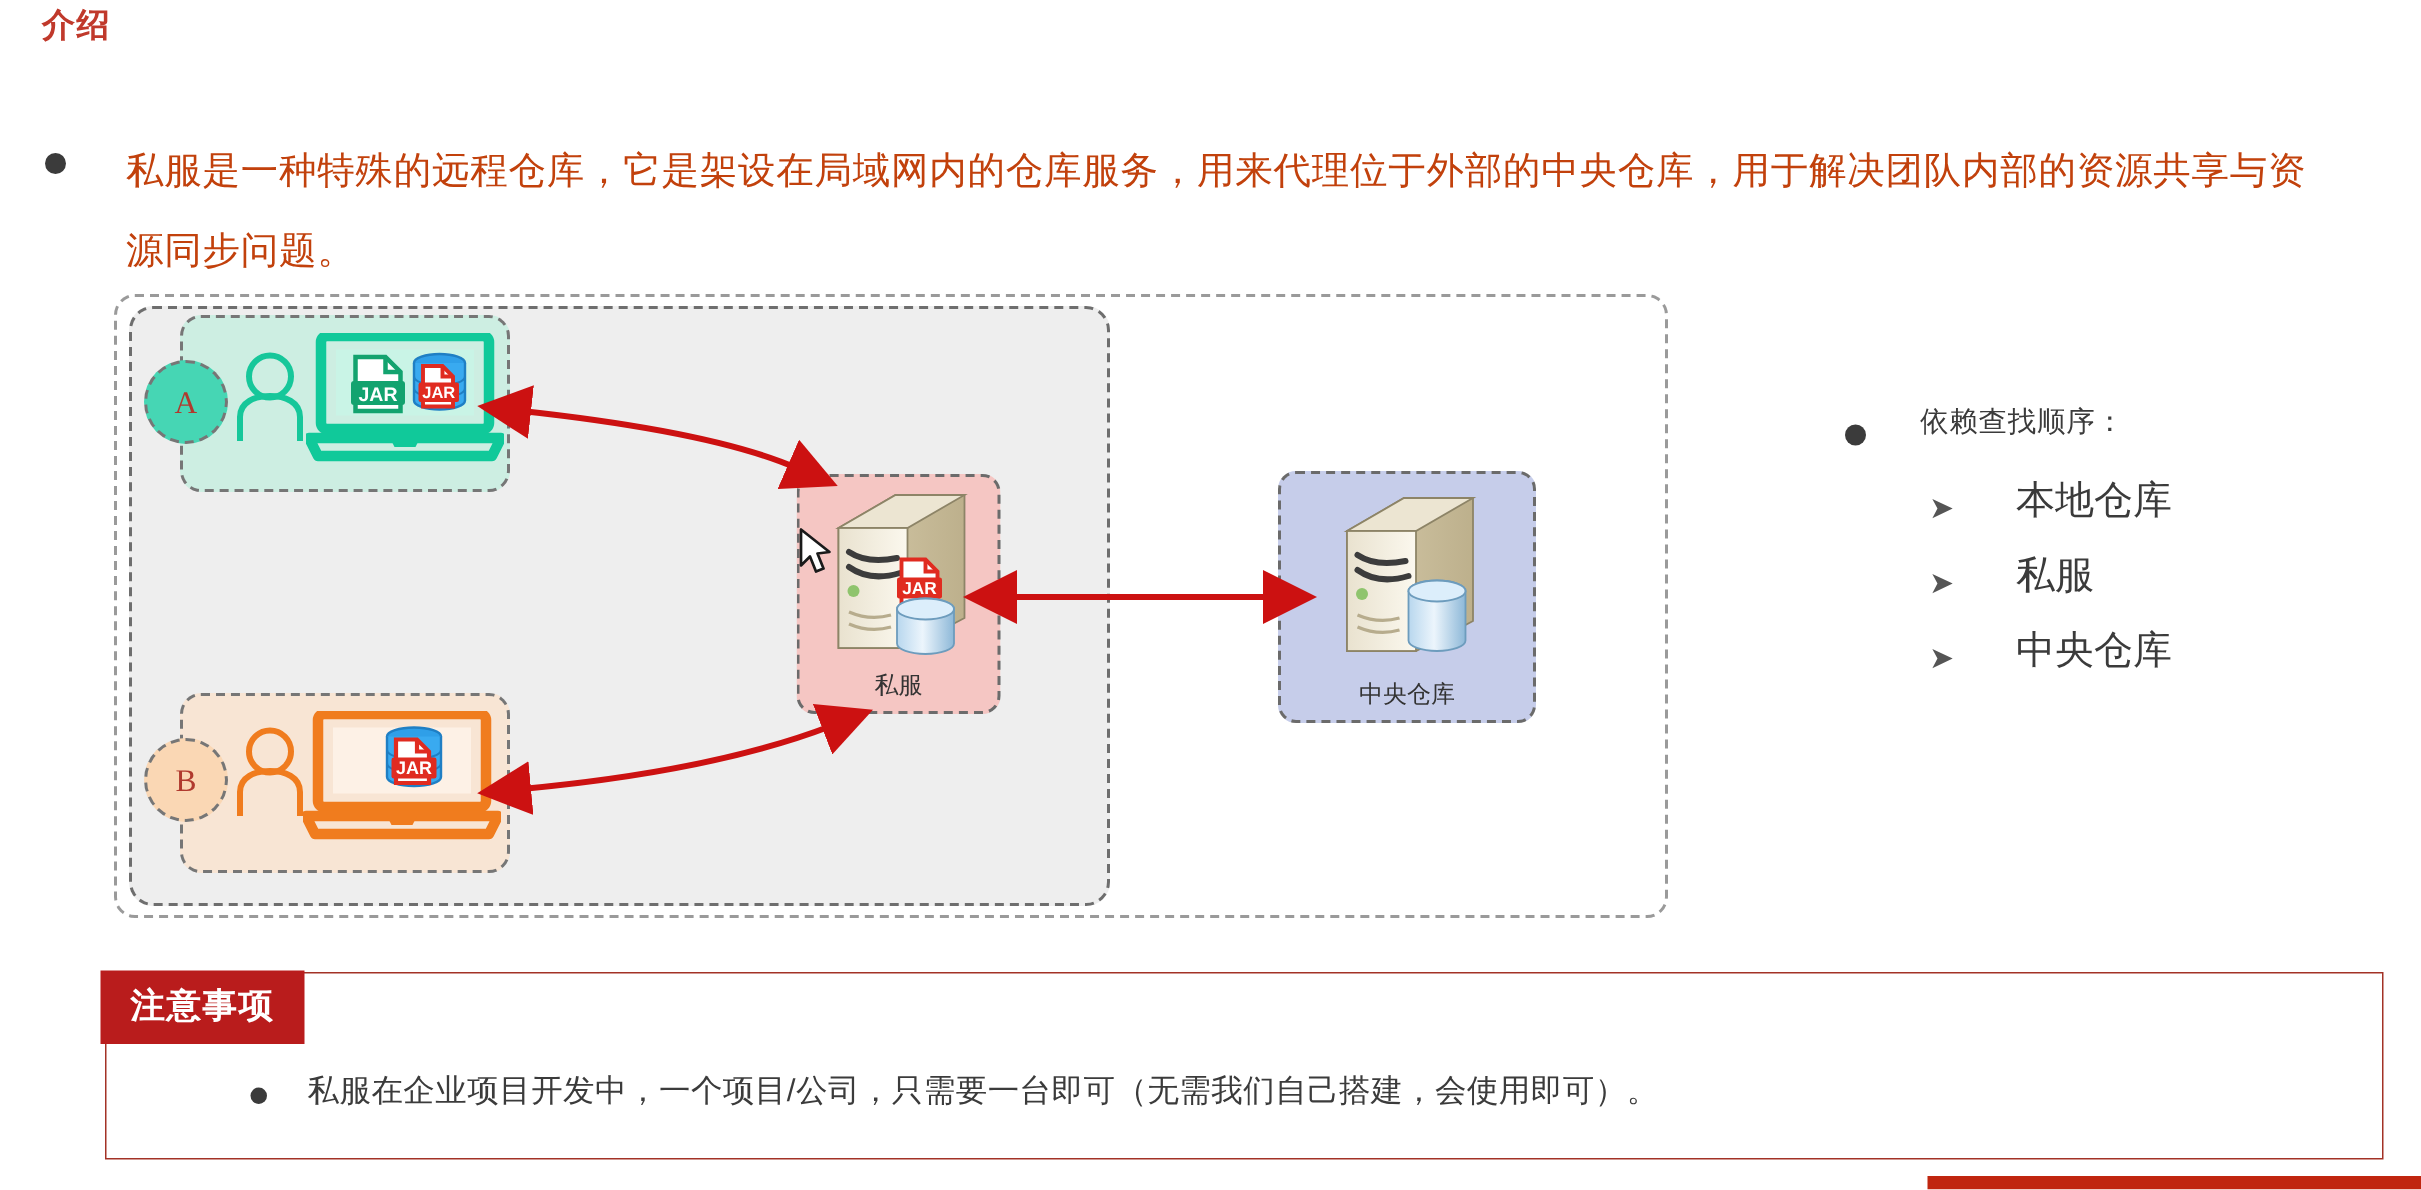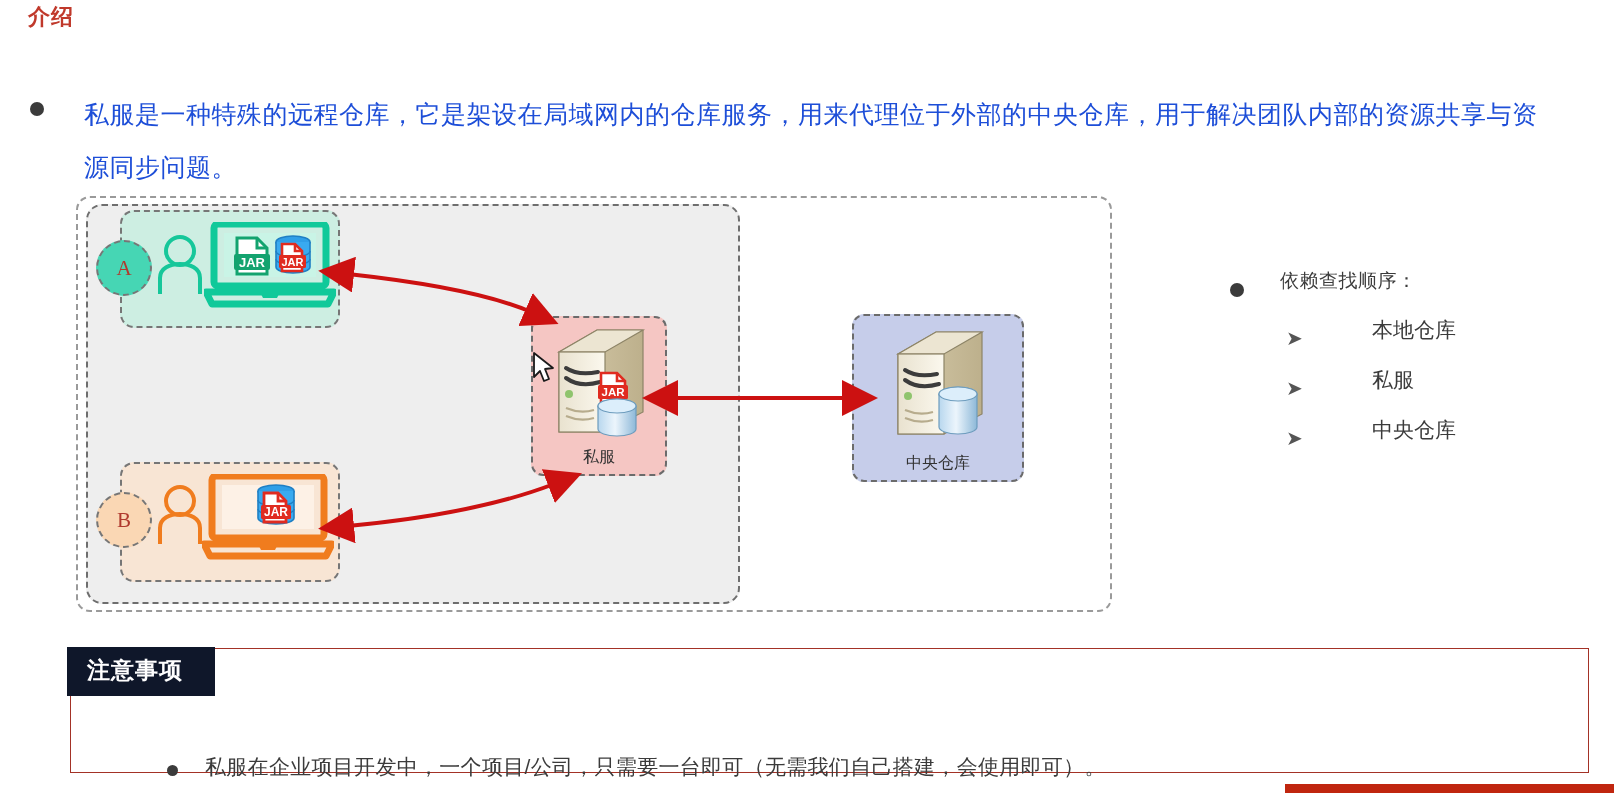--- a/index.html
+++ b/index.html
@@ -23,21 +23,21 @@
   
   #intro-block { position:absolute; left:24px; top:88px; width:1520px; }
   #intro-bullet {
     position:absolute; left:6px; top:14px;
     width:14px; height:14px; border-radius:50%;
     background:#3b3b3b;
   }
   #intro-text {
     margin-left:60px;
     font-size:25px; line-height:53px;
-    color:#1d4ed8; letter-spacing:.5px;
+    color:#c2410c; letter-spacing:.5px;
   }
 
   
   #diagram { position:absolute; left:76px; top:196px; width:1040px; height:418px; }
 
   .outer-boundary {
     position:absolute; left:0; top:0; width:1036px; height:416px;
     border:2px dashed #9a9a9a; border-radius:14px;
   }
   .lan-boundary {
@@ -93,35 +93,35 @@
   #order-bullet {
     position:absolute; left:8px; top:15px; width:14px; height:14px;
     border-radius:50%; background:#3b3b3b;
   }
   #order-title { margin-left:58px; font-size:19px; color:#3b3b3b; letter-spacing:.5px; }
   .order-item { position:relative; height:50px; margin-left:58px; }
   .order-arrow {
     position:absolute; left:6px; top:10px;
     font-size:20px; color:#555; font-family:"DejaVu Sans",sans-serif;
   }
-  .order-label { margin-left:92px; font-size:21px; color:#3b3b3b; }
+  .order-label { margin-left:64px; font-size:26px; color:#3b3b3b; }
 
   
   #notice-box {
     position:absolute; left:70px; top:648px; width:1519px; height:125px;
     border:1.5px solid #a33226; background:#ffffff;
   }
   #notice-tag {
     position:absolute; left:-4px; top:-2px;
-    background:#0f172a; color:#ffffff;
+    background:#b91c1c; color:#ffffff;
     font-size:23px; font-weight:bold;
-    padding:8px 32px 10px 20px;
+    padding:8px 20px 10px 20px;
     letter-spacing:1px;
   }
-  #notice-body { position:absolute; left:24px; top:64px; right:10px;margin-top:40px; }
+  #notice-body { position:absolute; left:24px; top:64px; right:10px; }
   #notice-bullet {
     position:absolute; left:72px; top:12px; width:11px; height:11px;
     border-radius:50%; background:#3b3b3b;
   }
   #notice-text { margin-left:110px; font-size:21px; color:#3b3b3b; letter-spacing:.3px; }
 
   
   #bottom-bar { position:absolute; left:1285px; bottom:0; width:329px; height:9px; background:#c0260f; }
 </style>
 </head>

